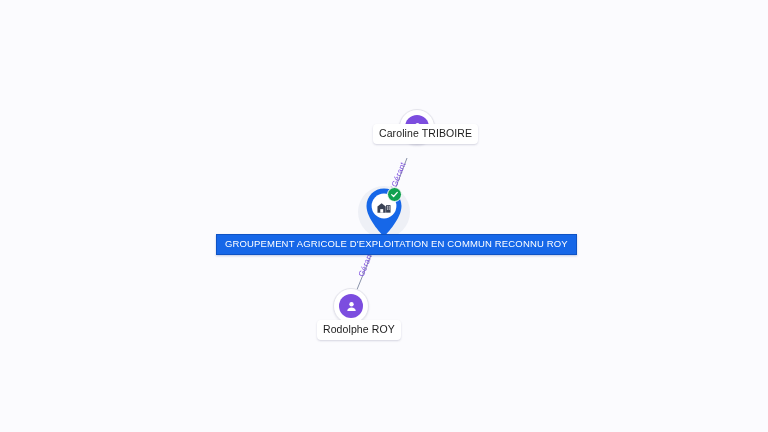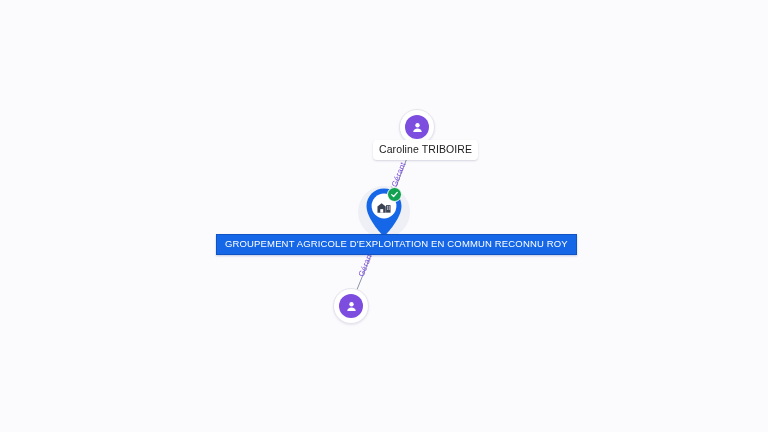--- a/index.html
+++ b/index.html
@@ -162,31 +162,32 @@
 
   <div class="person-node" style="left: 399px; top: 109px;">
     <div class="avatar-halo"></div>
     <div class="avatar-disc">
       <svg width="15" height="15" viewBox="0 0 24 24" xmlns="http://www.w3.org/2000/svg">
         <circle cx="12" cy="8.4" r="3.5" fill="#ffffff"></circle>
         <path d="M5.2 19.2c0-3.8 3.1-5.8 6.8-5.8s6.8 2 6.8 5.8z" fill="#ffffff"></path>
       </svg>
     </div>
   </div>
-  <div class="node-label" style="left: 373px; top: 140px;">Caroline TRIBOIRE</div>
+  <div class="node-label" style="left: 373px; top: 124px;">Caroline TRIBOIRE</div>
 
   <div class="person-node" style="left: 333px; top: 288px;">
     <div class="avatar-halo"></div>
     <div class="avatar-disc">
       <svg width="15" height="15" viewBox="0 0 24 24" xmlns="http://www.w3.org/2000/svg">
         <circle cx="12" cy="8.4" r="3.5" fill="#ffffff"></circle>
         <path d="M5.2 19.2c0-3.8 3.1-5.8 6.8-5.8s6.8 2 6.8 5.8z" fill="#ffffff"></path>
       </svg>
     </div>
   </div>
+  <div class="node-label" style="left: 317px; top: 320px;">Rodolphe ROY</div>
 
   <div class="company-node" style="left: 358px; top: 186px;">
     <div class="pin-glow"></div>
     <svg class="pin-shape" viewBox="0 0 40 52" xmlns="http://www.w3.org/2000/svg">
       <path d="M20 1.5C10.3 1.5 2.5 9.3 2.5 19c0 12.3 14.5 27.5 17.5 30.9C23 46.5 37.5 31.3 37.5 19 37.5 9.3 29.7 1.5 20 1.5z" fill="#1667e8"></path>
       <circle cx="20" cy="19" r="12.4" fill="#ffffff"></circle>
     </svg>
     <div class="pin-icon">
       <svg width="16" height="16" viewBox="0 0 24 24" xmlns="http://www.w3.org/2000/svg">
         <path d="M2.2 20.5V11.2L8.4 6.3l6.2 4.9v9.3z" fill="#3a4254"></path>

